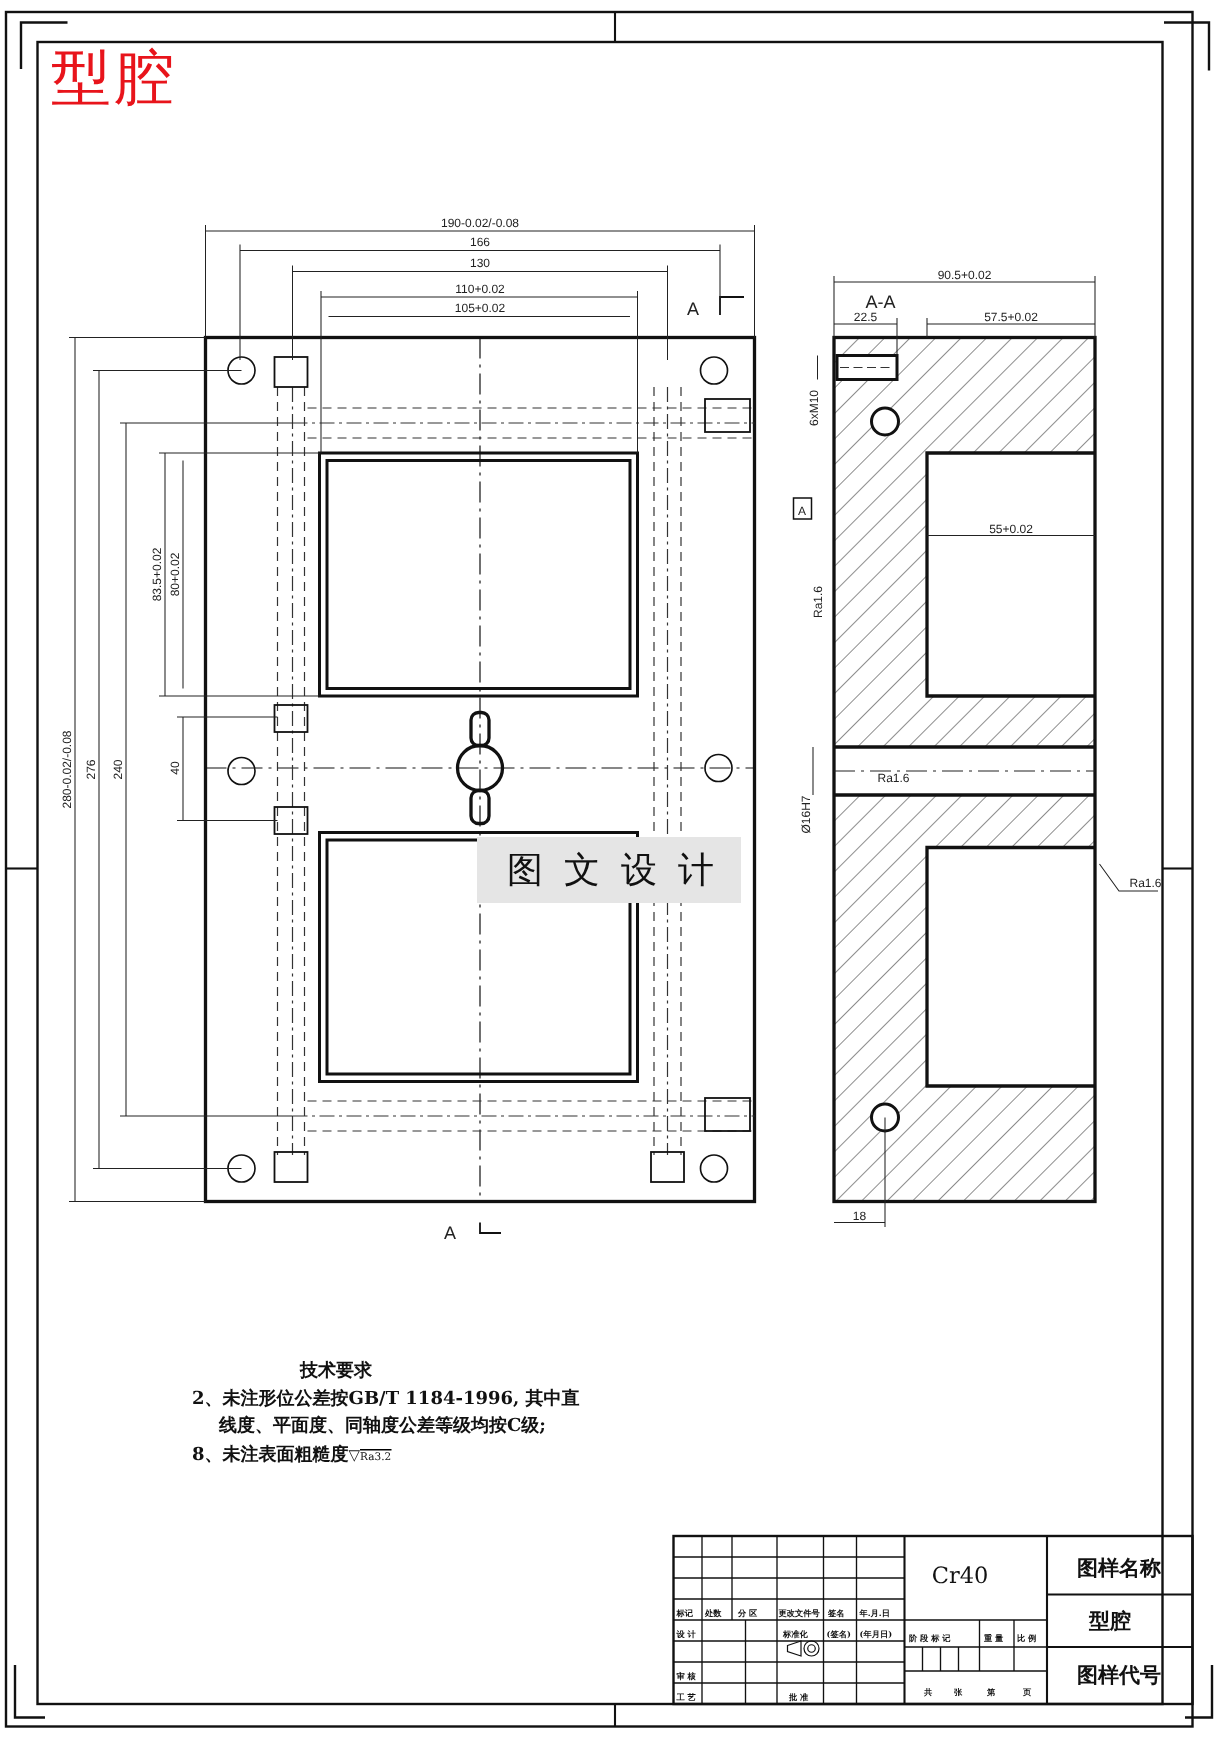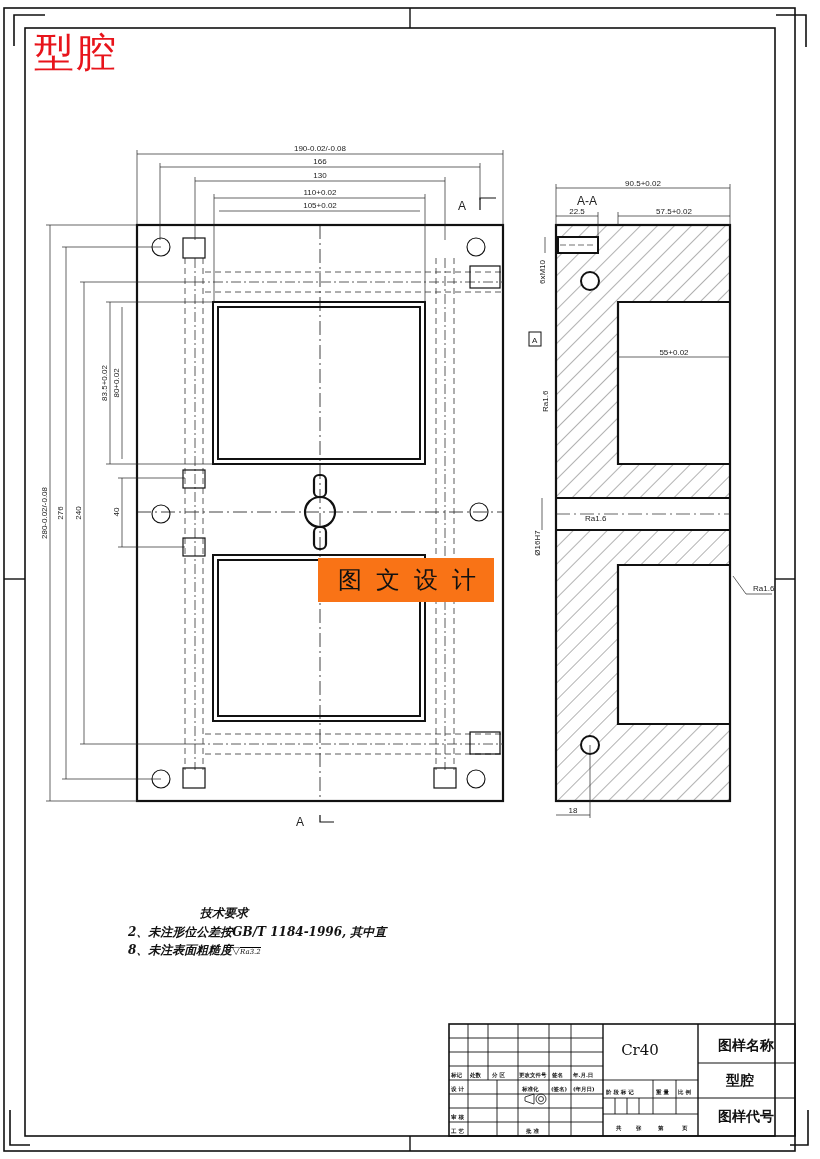--- a/index.html
+++ b/index.html
@@ -1,20 +1,20 @@
 <!DOCTYPE html>
 <html><head>
 <meta charset="utf-8">
 <style>
   html, body { margin: 0; padding: 0; background: #ffffff; }
   body { width: 820px; height: 1159px; position: relative; overflow: hidden; font-family: "DejaVu Sans", sans-serif; }
   svg { position: absolute; left: 0; top: 0; }
   .title-red { position: absolute; left: 34px; top: 32px; font-family: "DejaVu Serif", serif; font-size: 40px; color: #e8141b; letter-spacing: 2px; line-height: 1; }
-  .watermark { position: absolute; left: 318px; top: 558px; width: 176px; height: 44px; background: #f97316; font-family: "DejaVu Serif", serif; font-size: 24px; color: #111; letter-spacing: 14px; line-height: 44px; padding-left: 20px; box-sizing: border-box; }
-  .tech { position: absolute; left: 128px; top: 904px; font-family: "DejaVu Serif", serif; font-size: 12px; font-weight: bold; color: #111; line-height: 18.5px; font-style: italic; }
+  .watermark { position: absolute; left: 318px; top: 558px; width: 176px; height: 44px; background: #e5e5e5; font-family: "DejaVu Serif", serif; font-size: 24px; color: #111; letter-spacing: 14px; line-height: 44px; padding-left: 20px; box-sizing: border-box; }
+  .tech { position: absolute; left: 128px; top: 904px; font-family: "DejaVu Serif", serif; font-size: 12px; font-weight: bold; color: #111; line-height: 18.5px; }
   .tech .head { padding-left: 72px; }
   .tech .indent { padding-left: 18px; }
   .dim { font-family: "Liberation Sans", sans-serif; font-size: 8px; fill: #222; }
   .lbl { font-family: "Liberation Sans", sans-serif; font-size: 12px; fill: #222; }
   .tb { font-family: "DejaVu Serif", serif; fill: #111; }
 </style>
 </head>
 <body>
 
 <svg width="820" height="1159" viewBox="0 0 820 1159">
@@ -223,20 +223,21 @@
     </g>
   </g>
 </svg>
 
 <div class="title-red">型腔</div>
 <div class="watermark">图文设计</div>
 
 <div class="tech">
   <div class="head">技术要求</div>
   <div>2、未注形位公差按GB/T 1184-1996, 其中直</div>
+  <div class="indent">线度、平面度、同轴度公差等级均按C级;</div>
   <div><span>8、未注表面粗糙度</span><span style="font-weight:normal;font-size:10px;">▽<span style="border-top:1px solid #000000;font-size:7px;">Ra3.2</span></span></div>
 </div>
 
 <svg width="820" height="1159" viewBox="0 0 820 1159">
   <text class="tb" x="640" y="1055" font-size="15" text-anchor="middle">Cr40</text>
   <text class="tb" x="746" y="1050" font-size="14" font-weight="bold" text-anchor="middle">图样名称</text>
   <text class="tb" x="740" y="1085" font-size="14" font-weight="bold" text-anchor="middle">型腔</text>
   <text class="tb" x="746" y="1121" font-size="14" font-weight="bold" text-anchor="middle">图样代号</text>
   <g font-size="5.5" font-weight="bold">
     <text class="tb" x="451" y="1077">标记</text>

